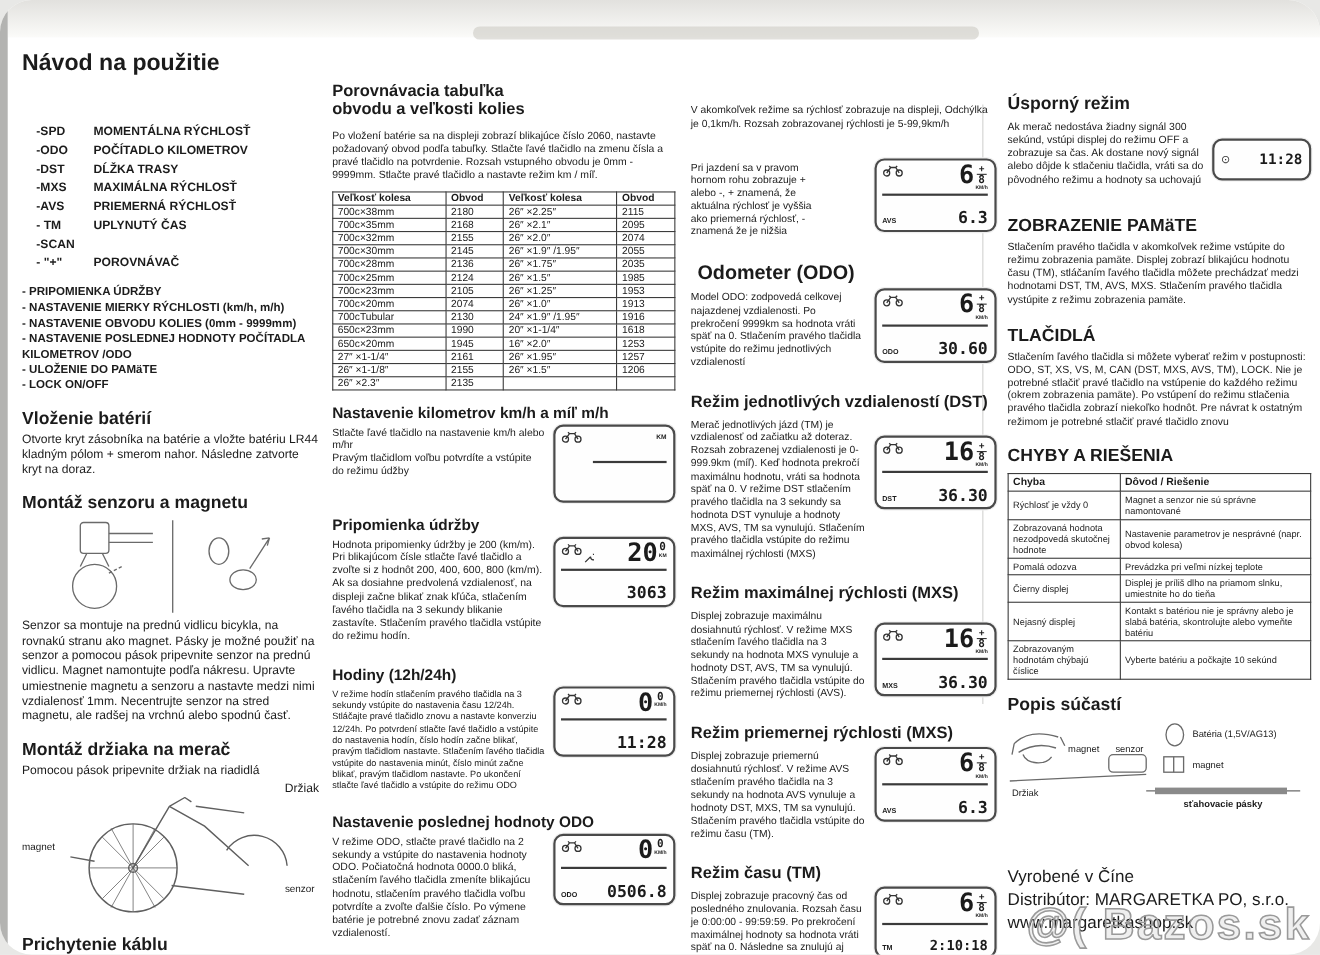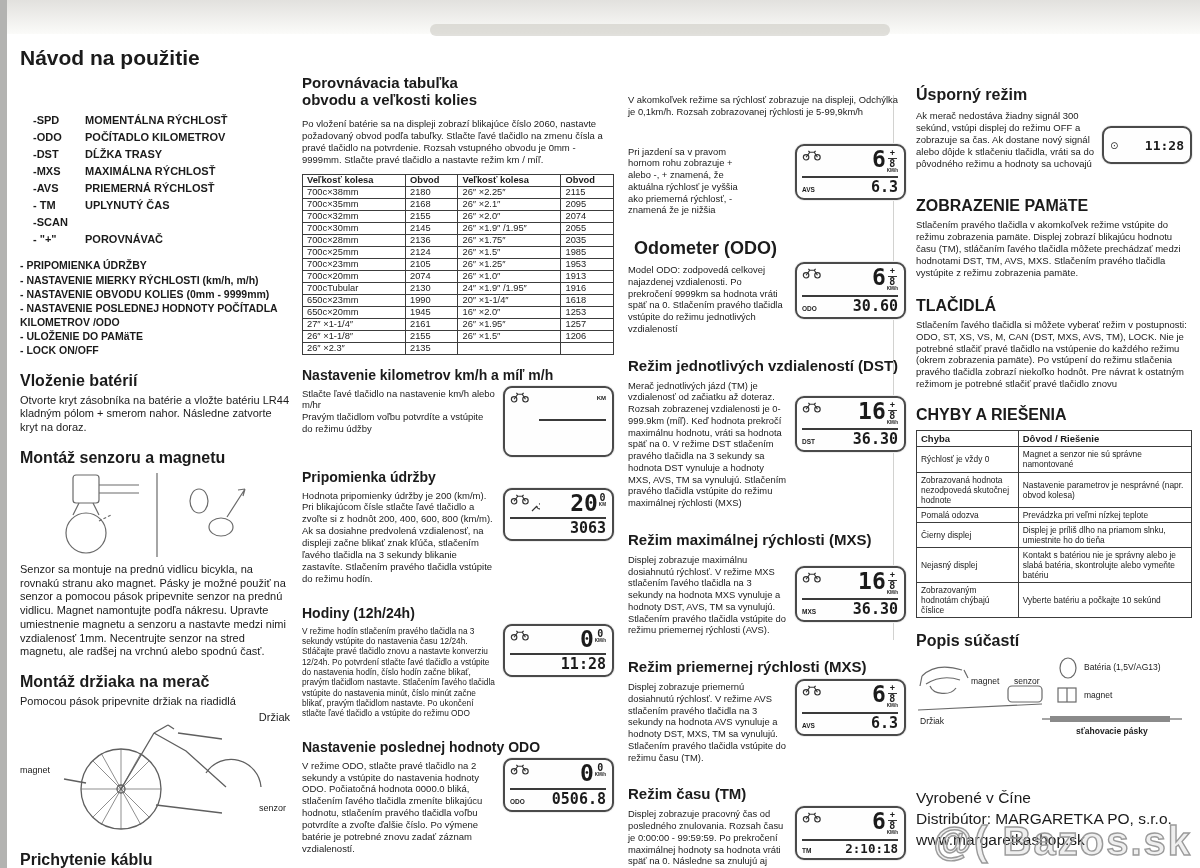--- a/index.html
+++ b/index.html
@@ -1,17 +1,17 @@
 <!DOCTYPE html>
 <html><head>
 <meta charset="utf-8">
 <style>
   html,body{margin:0;padding:0;background:#e8e8e6;}
   #page{position:relative;width:1200px;height:868px;background:#ffffff;overflow:hidden;
-        font-family:"Liberation Sans","DejaVu Sans",sans-serif;color:#1b1b1b;}
+        font-family:"Liberation Sans","DejaVu Sans",sans-serif;color:#1b1b1b;border-radius:29px;}
   .edge-left{position:absolute;left:0;top:0;width:7px;height:868px;background:#b3b3b1;}
   .scan-top{position:absolute;left:7px;top:0;right:0;height:34px;background:linear-gradient(#e2e1de,#fbfbf9);}
   .smudge{position:absolute;left:430px;top:24px;width:460px;height:12px;background:#c9c6c0;opacity:.55;border-radius:6px;}
   .page-edge{position:absolute;left:893px;top:95px;height:545px;border-left:1px solid #d2d2d0;}
   .col{position:absolute;}
   #col1{left:20px;top:46px;width:272px;font-size:11px;}
   #col2{left:302px;top:60px;width:312px;font-size:9.5px;}
   #col3{left:628px;top:92px;width:278px;font-size:9.4px;}
   #col4{left:916px;top:72px;width:276px;font-size:9.5px;}
   h1{font-size:21px;margin:0 0 42px 0;font-weight:bold;}
@@ -40,21 +40,21 @@
   .etable td:first-child{width:37%;}
   
   .lcd{border:2px solid #4a4a4a;border-radius:9px;width:96px;padding:3px 6px 2px 5px;background:#fefefe;flex-shrink:0;box-shadow:0 0 0 1px #eee;}
   .lcd-top{display:flex;align-items:flex-start;}
   .bi{width:20px;height:12px;flex-shrink:0;}
   .lcd-main{margin-left:auto;font-family:"DejaVu Sans Mono",monospace;font-weight:bold;font-size:23px;line-height:.95;}
   .lcd-side{display:flex;flex-direction:column;align-items:center;line-height:1;margin-left:1px;}
   .lcd-sign{font-weight:bold;font-size:9px;border-bottom:1px solid #333;padding:0 2px;}
   .lcd-sub{font-family:"DejaVu Sans Mono",monospace;font-weight:bold;font-size:10px;}
   .lcd-unit{font-size:4.6px;font-weight:bold;}
-  .lcd-bot{display:flex;align-items:baseline;border-top:2.5px solid #3a3a3a;margin-top:3px;padding-top:0;}
+  .lcd-bot{display:flex;align-items:baseline;border-top:2.5px solid #3a3a3a;margin-top:3px;padding-top:11px;}
   .lcd-mode{font-size:6.5px;font-weight:bold;}
   .lcd-num{margin-left:auto;font-family:"DejaVu Sans Mono",monospace;font-weight:bold;font-size:15px;}
   .lcd-kmset{height:62px;}
   .lcd-kmset .mid-line{border-bottom:2.5px solid #3a3a3a;width:70%;margin:16px 0 0 auto;}
   .kmtag{margin-left:auto;font-size:6px;font-weight:bold;margin-top:4px;}
   .lcd-sleep{display:flex;align-items:center;width:74px;height:30px;padding:2px 6px;}
   .sleep-ic{font-size:10px;color:#333;}
   .lcd-sleep .lcd-num{font-size:13px;}
   .wr{width:10px;height:12px;flex-shrink:0;margin-top:8px;}
   

